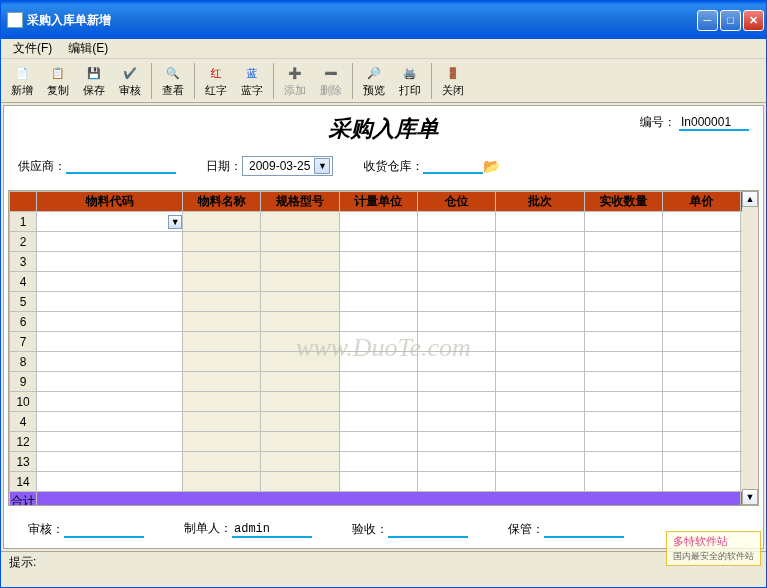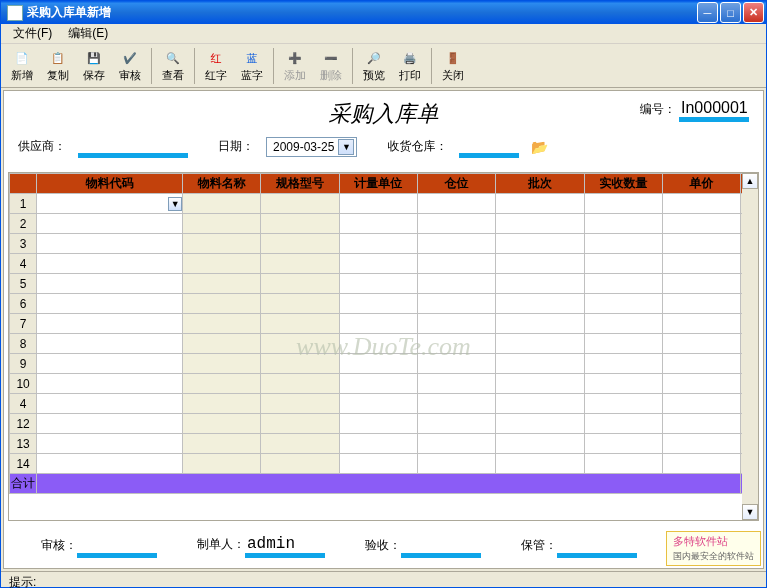--- a/index.html
+++ b/index.html
@@ -1,52 +1,52 @@
 <!DOCTYPE html>
 <html><head>
 <meta charset="utf-8">
 <style>
 * { box-sizing: border-box; margin: 0; padding: 0; }
 body { font-family: "Microsoft YaHei", SimSun, Arial, sans-serif; font-size: 12px; background: #3a6ea5; width: 767px; height: 588px; overflow: hidden; }
 .window { width: 767px; height: 588px; background: #ece9d8; border: 1px solid #0054e3; display: flex; flex-direction: column; }
-.titlebar { height: 23px; background: linear-gradient(to bottom,#0058e6 0%,#2b8aef 10%,#1a6fd8 50%,#0054e3 100%); display: flex; align-items: center; padding: 0 2px 0 6px; color: #fff; font-weight: bold; }
+.titlebar { height: 38px; background: linear-gradient(to bottom,#0058e6 0%,#2b8aef 10%,#1a6fd8 50%,#0054e3 100%); display: flex; align-items: center; padding: 0 2px 0 6px; color: #fff; font-weight: bold; }
 .titlebar .ticon { width: 16px; height: 16px; background: #fff; border: 1px solid #7aa; margin-right: 4px; display: inline-block; }
 .titlebar .title { flex: 1; font-size: 12px; }
 .winbtn { width: 21px; height: 21px; margin-left: 2px; border: 1px solid #fff; border-radius: 3px; display: flex; align-items: center; justify-content: center; font-family: Arial; font-size: 11px; font-weight: bold; color: #fff; }
 .winbtn.min { background: linear-gradient(#6fa0e0,#2a6fd0); }
 .winbtn.max { background: linear-gradient(#6fa0e0,#2a6fd0); }
 .winbtn.close { background: linear-gradient(#f08080,#c83020); }
 .menubar { height: 20px; background: #ece9d8; border-bottom: 1px solid #d4d0c8; display: flex; align-items: center; padding: 0 4px; }
 .menuitem { padding: 2px 8px; }
 .toolbar { height: 44px; background: #ece9d8; border-bottom: 1px solid #aca899; display: flex; align-items: center; padding: 0 4px; gap: 2px; }
 .tbtn { width: 34px; height: 40px; display: flex; flex-direction: column; align-items: center; justify-content: center; font-size: 11px; border: 1px solid transparent; }
 .tbtn .ico { width: 20px; height: 20px; display: flex; align-items: center; justify-content: center; }
 .tbtn.disabled { color: #999; }
 .tsep { width: 1px; height: 36px; background: #aca899; margin: 0 2px; }
 .content { flex: 1; background: #fff; border: 1px solid #aca899; margin: 2px; display: flex; flex-direction: column; overflow: hidden; position: relative; }
 .header-area { padding: 8px 14px 4px; }
-.doctitle { text-align: center; font-family: KaiTi, STKaiti, serif; font-size: 22px; font-weight: normal; font-style: italic; position: relative; }
+.doctitle { text-align: center; font-family: KaiTi, STKaiti, serif; font-size: 22px; font-weight: bold; font-style: italic; margin-bottom: 6px; position: relative; }
 .docno { position: absolute; right: 14px; top: 8px; font-size: 12px; }
 .fieldrow { display: flex; align-items: center; gap: 30px; padding: 6px 0; font-size: 12px; }
-.fieldrow .fld { display: flex; align-items: center; gap: 12px; }
-.uline { border: none; border-bottom: 5px solid #0ea5e9; font-size: 16px; background: transparent; padding: 0 2px; }
+.fieldrow .fld { display: flex; align-items: center; gap: 0; }
+.uline { border: none; border-bottom: 2px solid #0ea5e9; font-size: 12px; background: transparent; padding: 0 2px; }
 .datebox { border: 1px solid #7f9db9; height: 20px; display: inline-flex; align-items: center; padding: 0 2px 0 6px; background: #fff; }
 .datebox .arrow { width: 16px; height: 16px; border: 1px solid #7f9db9; background: linear-gradient(#e6eefc,#cfe0fb); margin-left: 4px; display: flex; align-items: center; justify-content: center; font-size: 9px; }
 .grid-wrap { flex: 1; overflow: hidden; border: 1px solid #aca899; margin: 4px; position: relative; display: flex; flex-direction: column; }
 table { border-collapse: collapse; width: 100%; table-layout: fixed; }
 th, td { border: 1px solid #c0c0c0; height: 20px; font-size: 12px; font-weight: normal; text-align: center; overflow: hidden; }
 th { background: #c2410c; font-weight: bold; }
 td.rownum { background: #ece9d8; width: 26px; text-align: center; }
 td.shade { background: #f2f0dc; }
 .vscroll { position: absolute; right: 0; top: 0; bottom: 0; width: 16px; background: #ece9d8; }
 .vscroll .up, .vscroll .down { height: 16px; border: 1px solid #aca899; background: linear-gradient(#fefefe,#e6eefc); display: flex; align-items: center; justify-content: center; font-size: 9px; }
 .vscroll .down { position: absolute; bottom: 0; left: 0; right: 0; }
 .totalrow td { background: #8b5cf6; }
-.footer-fields { padding: 10px 37px; display: flex; gap: 40px; align-items: center; }
-.statusbar { height: 16px; background: #ece9d8; border-top: 1px solid #aca899; padding: 2px 8px; font-size: 12px; }
+.footer-fields { padding: 10px 24px; display: flex; gap: 40px; align-items: center; }
+.statusbar { height: 36px; background: #ece9d8; border-top: 1px solid #aca899; padding: 2px 8px; font-size: 12px; }
 .watermark-badge { position: absolute; right: 6px; bottom: 22px; font-size: 11px; color: #d48; background: rgba(255,255,230,0.8); padding: 2px 6px; border: 1px solid #e8c040; }
 .wm-center { position: absolute; left: 50%; top: 50%; transform: translate(-50%,-50%); font-size: 26px; font-style: italic; color: rgba(180,190,170,0.6); font-family: Georgia, serif; pointer-events: none; }
 .folder-ico { color: #c8a030; font-size: 14px; }
 </style>
 </head>
 <body>
 
 <div class="window">
   <div class="titlebar">
     <span class="ticon"></span>

